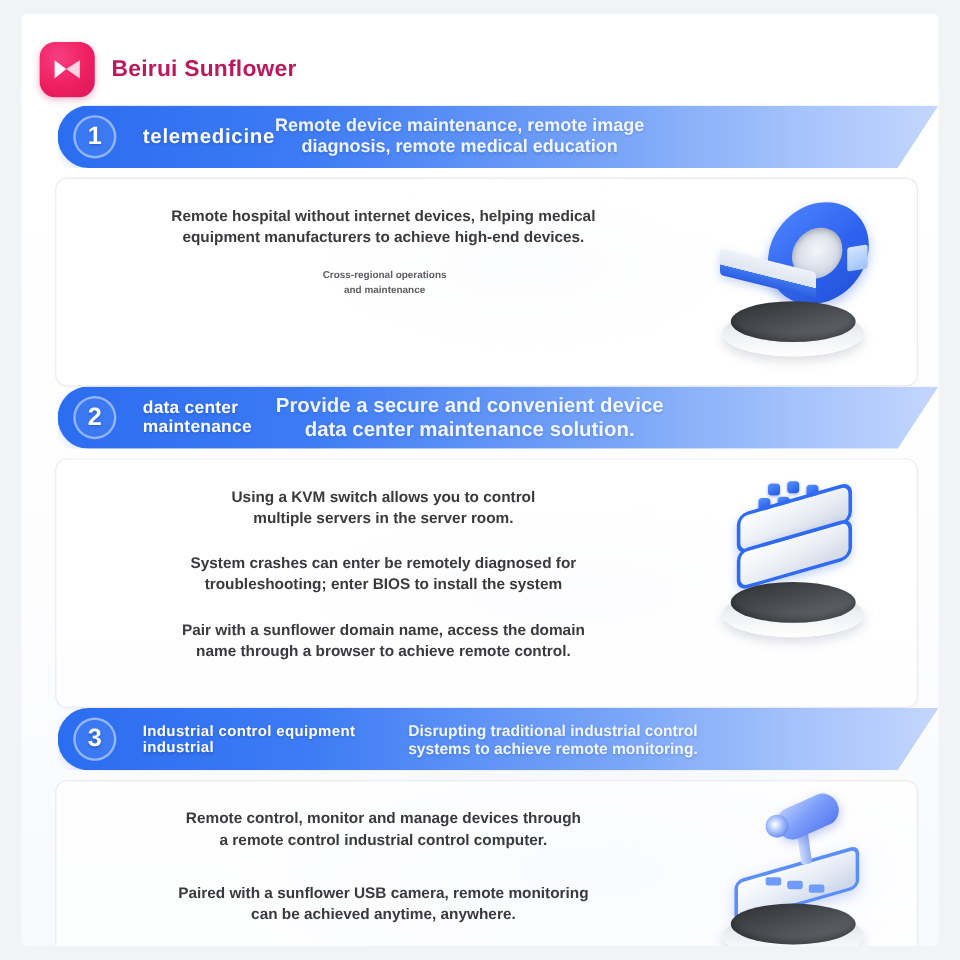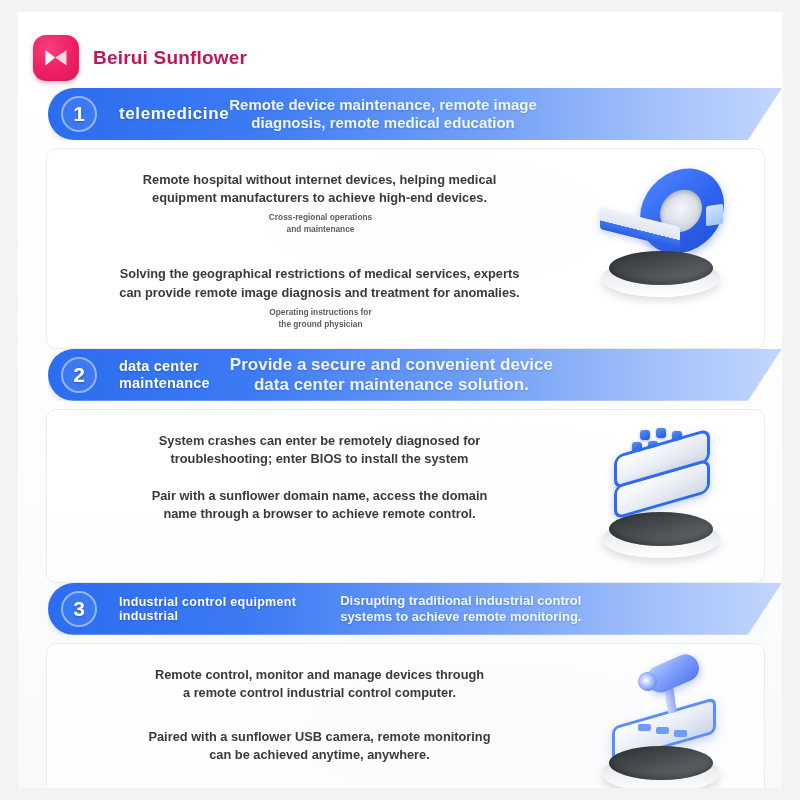--- a/index.html
+++ b/index.html
@@ -177,21 +177,21 @@
     color: #3a3a3c;
     line-height: 1.42;
     white-space: pre-line;
     text-indent: 0;
   }
   .para-note {
     font-size: 8.3px;
     font-weight: bold;
     color: #5d5d61;
     line-height: 1.45;
-    margin-top: 4px;
+    margin-top: 16px;
     margin-left: 2px;
     white-space: pre-line;
   }
 
   
   .s1 .para:nth-child(1) { margin-bottom: 30px; }
   .s2 .para { margin-bottom: 19px; }
   .s3 .para:nth-child(1) { margin-bottom: 26px; }
 
   
@@ -343,26 +343,20 @@
       </div>
 
       <div class="card">
         <div class="card-text">
           <div class="para">
             <div class="para-main">Remote hospital without internet devices, helping medical
  equipment manufacturers to achieve high-end devices.</div>
             <div class="para-note">Cross-regional operations
  and maintenance</div>
           </div>
-          <div class="para">
-            <div class="para-main">Solving the geographical restrictions of medical services, experts
- can provide remote image diagnosis and treatment for anomalies.</div>
-            <div class="para-note">Operating instructions for
- the ground physician</div>
-          </div>
         </div>
         <div class="card-art">
           <div class="mri">
             <div class="ring"></div>
             <div class="bore"></div>
             <div class="panel"></div>
             <div class="bed"></div>
           </div>
           <div class="pedestal">
             <div class="rim"></div>
@@ -379,20 +373,24 @@
           <div class="badge">2</div>
           <div class="banner-title" style="white-space:pre-line">data center
  maintenance</div>
           <div class="banner-sub" style="white-space:pre-line">Provide a secure and convenient device
 data center maintenance solution.</div>
         </div>
       </div>
 
       <div class="card">
         <div class="card-text">
+          <div class="para">
+            <div class="para-main">Using a KVM switch allows you to control
+ multiple servers in the server room.</div>
+          </div>
           <div class="para">
             <div class="para-main">System crashes can enter be remotely diagnosed for
  troubleshooting; enter BIOS to install the system</div>
           </div>
           <div class="para">
             <div class="para-main">Pair with a sunflower domain name, access the domain
  name through a browser to achieve remote control.</div>
           </div>
         </div>
         <div class="card-art">

